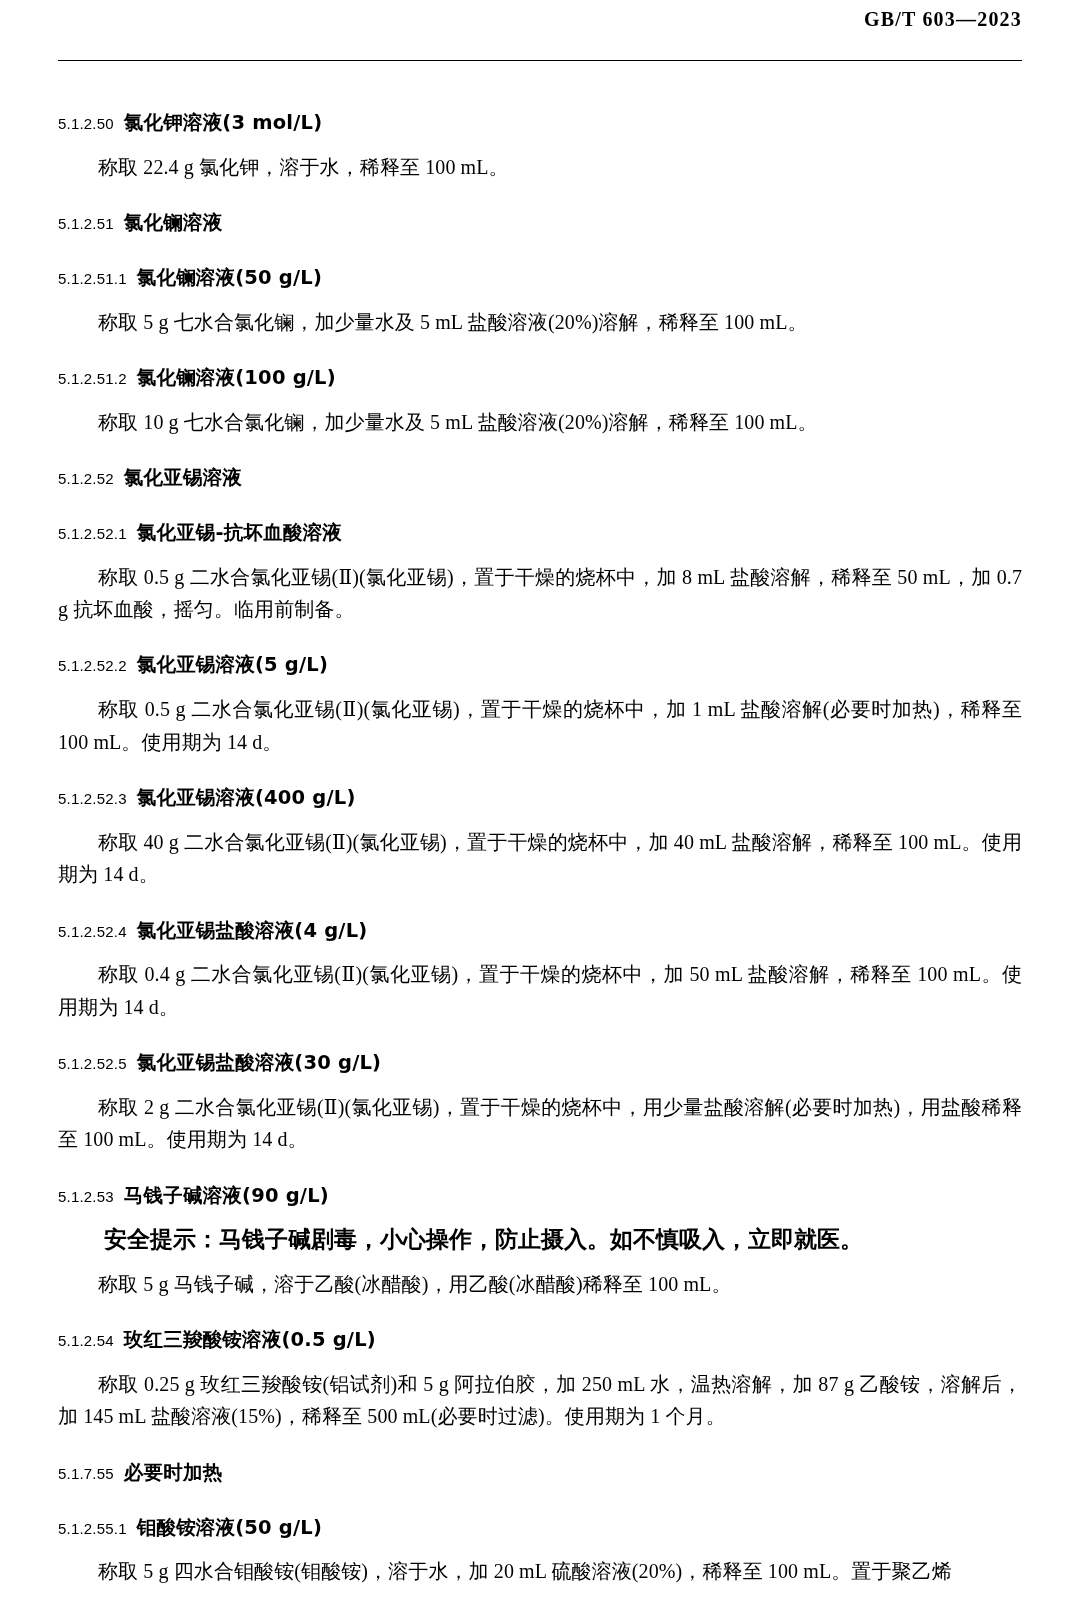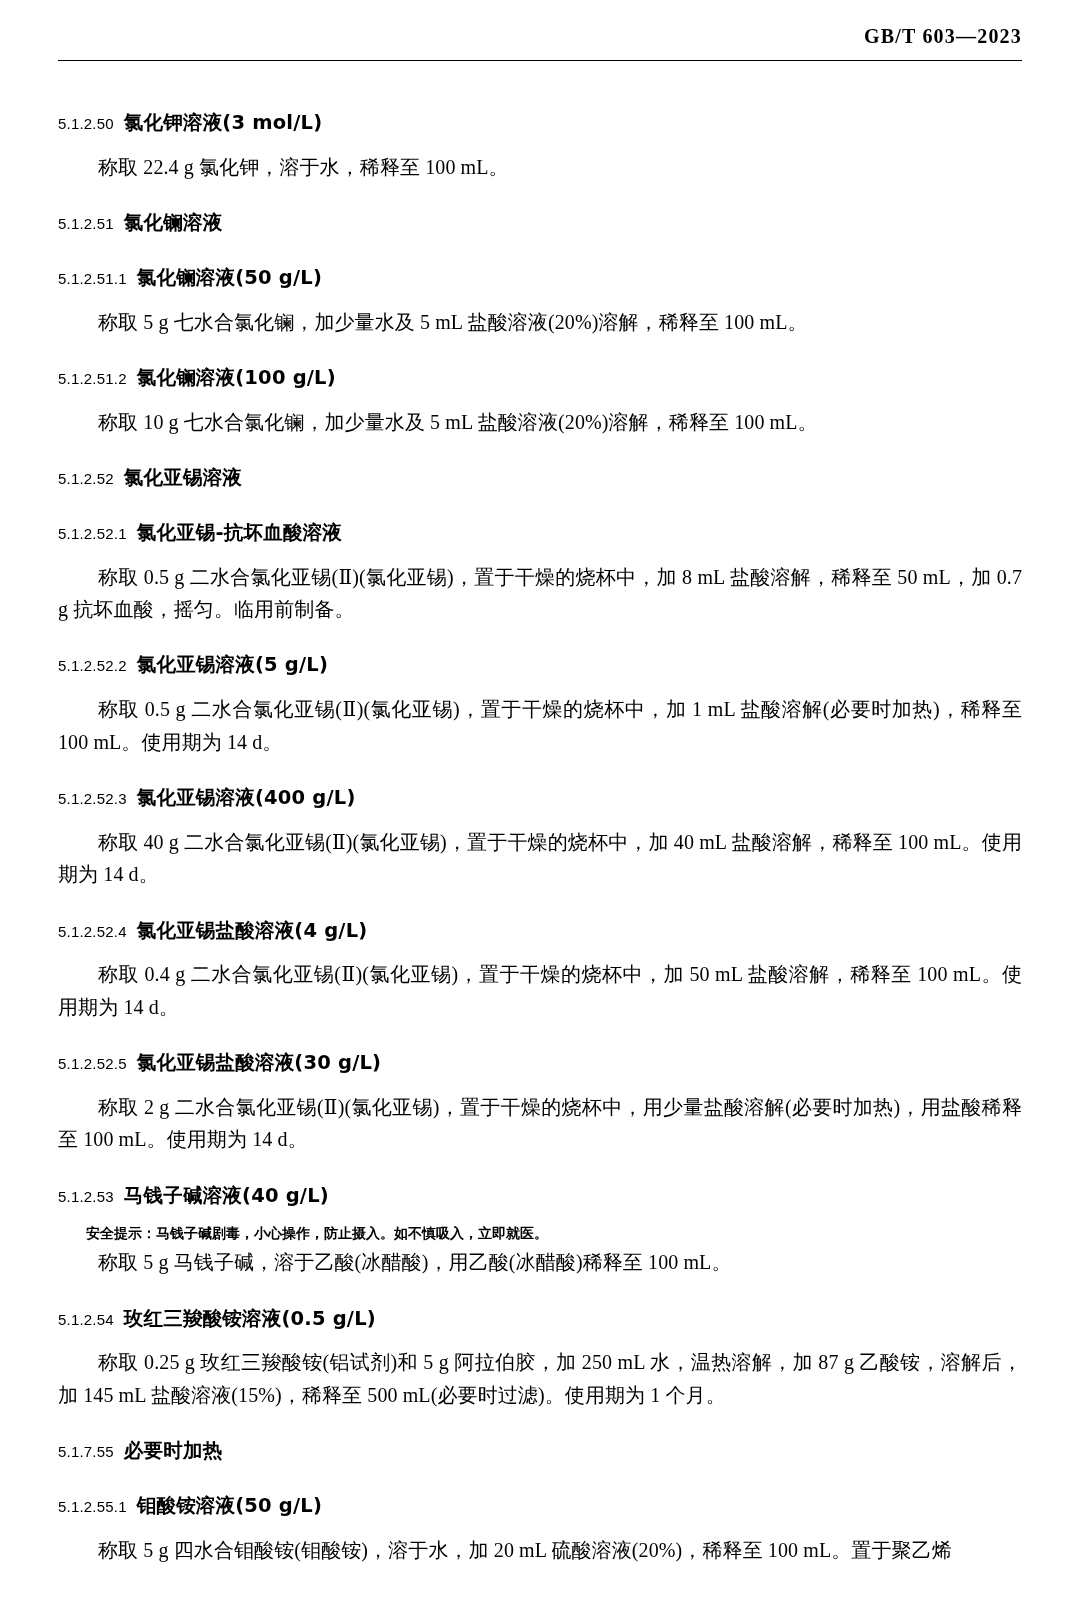--- a/index.html
+++ b/index.html
@@ -21,21 +21,21 @@
     position: relative;
     box-sizing: border-box;
     padding: 0 58px;
   }
   
   .header {
     height: 58px;
     display: flex;
     align-items: flex-start;
     justify-content: flex-end;
-    padding-top: 25px;
+    padding-top: 8px;
     box-sizing: border-box;
     text-align: right;
   }
   .header-std {
     font-family: "Liberation Serif", "DejaVu Serif", serif;
     font-weight: bold;
     font-size: 20px;
     letter-spacing: 1.2px;
   }
   .rule {
@@ -71,27 +71,27 @@
     line-height: 1.62;
     margin: 13px 0 0 0;
     text-align: justify;
     text-justify: inter-ideograph;
     text-indent: 2em;
     letter-spacing: 0.1px;
   }
   .safety {
     font-weight: bold;
     font-family: Liberation Serif, serif;
-    font-size: 14px;
+    font-size: 23px;
     line-height: 1.5;
     margin: 13px 0 0 0;
     text-indent: 2em;
   }
   .tight {
-    margin-top: 2px;
+    margin-top: 10px;
   }
 </style>
 </head>
 <body>
 
 <div class="page">
 
   <div class="header">
     <span class="header-std">GB/T 603—2023</span>
   </div>
@@ -141,21 +141,21 @@
       <span class="num">5.1.2.52.4</span><span class="ttl">氯化亚锡盐酸溶液(4 g/L)</span>
     </div>
     <p class="para">称取 0.4 g 二水合氯化亚锡(Ⅱ)(氯化亚锡)，置于干燥的烧杯中，加 50 mL 盐酸溶解，稀释至 100 mL。使用期为 14 d。</p>
 
     <div class="clause">
       <span class="num">5.1.2.52.5</span><span class="ttl">氯化亚锡盐酸溶液(30 g/L)</span>
     </div>
     <p class="para">称取 2 g 二水合氯化亚锡(Ⅱ)(氯化亚锡)，置于干燥的烧杯中，用少量盐酸溶解(必要时加热)，用盐酸稀释至 100 mL。使用期为 14 d。</p>
 
     <div class="clause">
-      <span class="num">5.1.2.53</span><span class="ttl">马钱子碱溶液(40 g/L)</span>
+      <span class="num">5.1.2.53</span><span class="ttl">马钱子碱溶液(90 g/L)</span>
     </div>
     <p class="safety">安全提示：马钱子碱剧毒，小心操作，防止摄入。如不慎吸入，立即就医。</p>
     <p class="para tight">称取 5 g 马钱子碱，溶于乙酸(冰醋酸)，用乙酸(冰醋酸)稀释至 100 mL。</p>
 
     <div class="clause">
       <span class="num">5.1.2.54</span><span class="ttl">玫红三羧酸铵溶液(0.5 g/L)</span>
     </div>
     <p class="para">称取 0.25 g 玫红三羧酸铵(铝试剂)和 5 g 阿拉伯胶，加 250 mL 水，温热溶解，加 87 g 乙酸铵，溶解后，加 145 mL 盐酸溶液(15%)，稀释至 500 mL(必要时过滤)。使用期为 1 个月。</p>
 
     <div class="clause">

